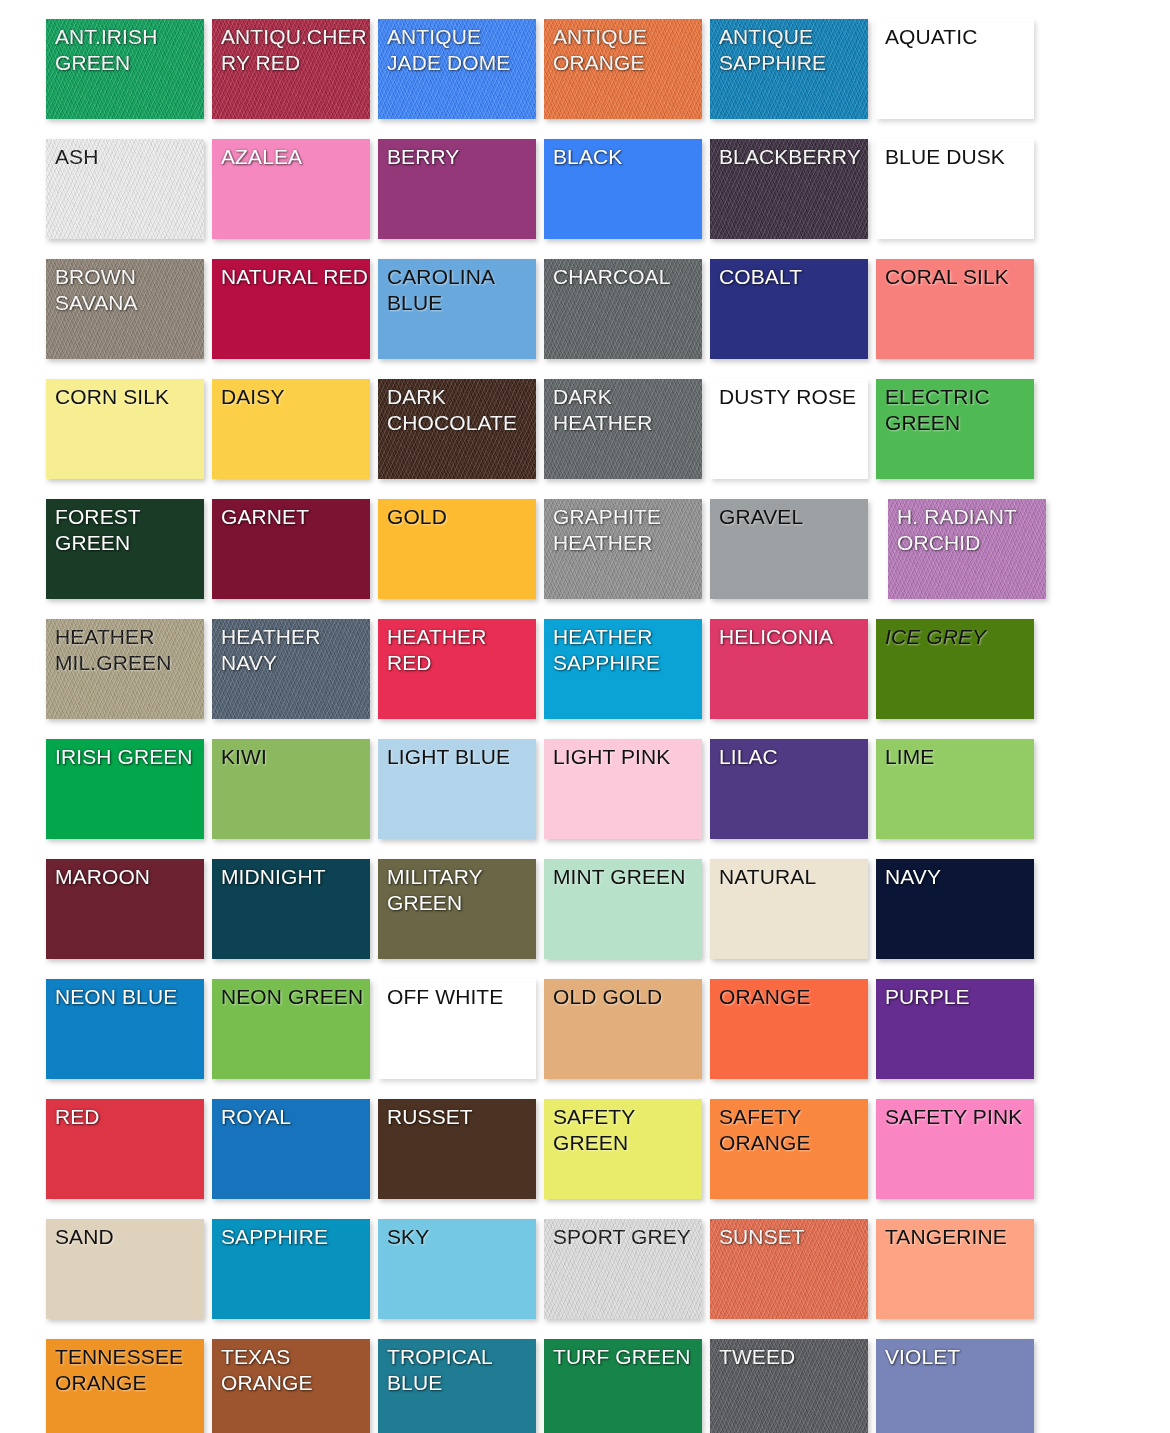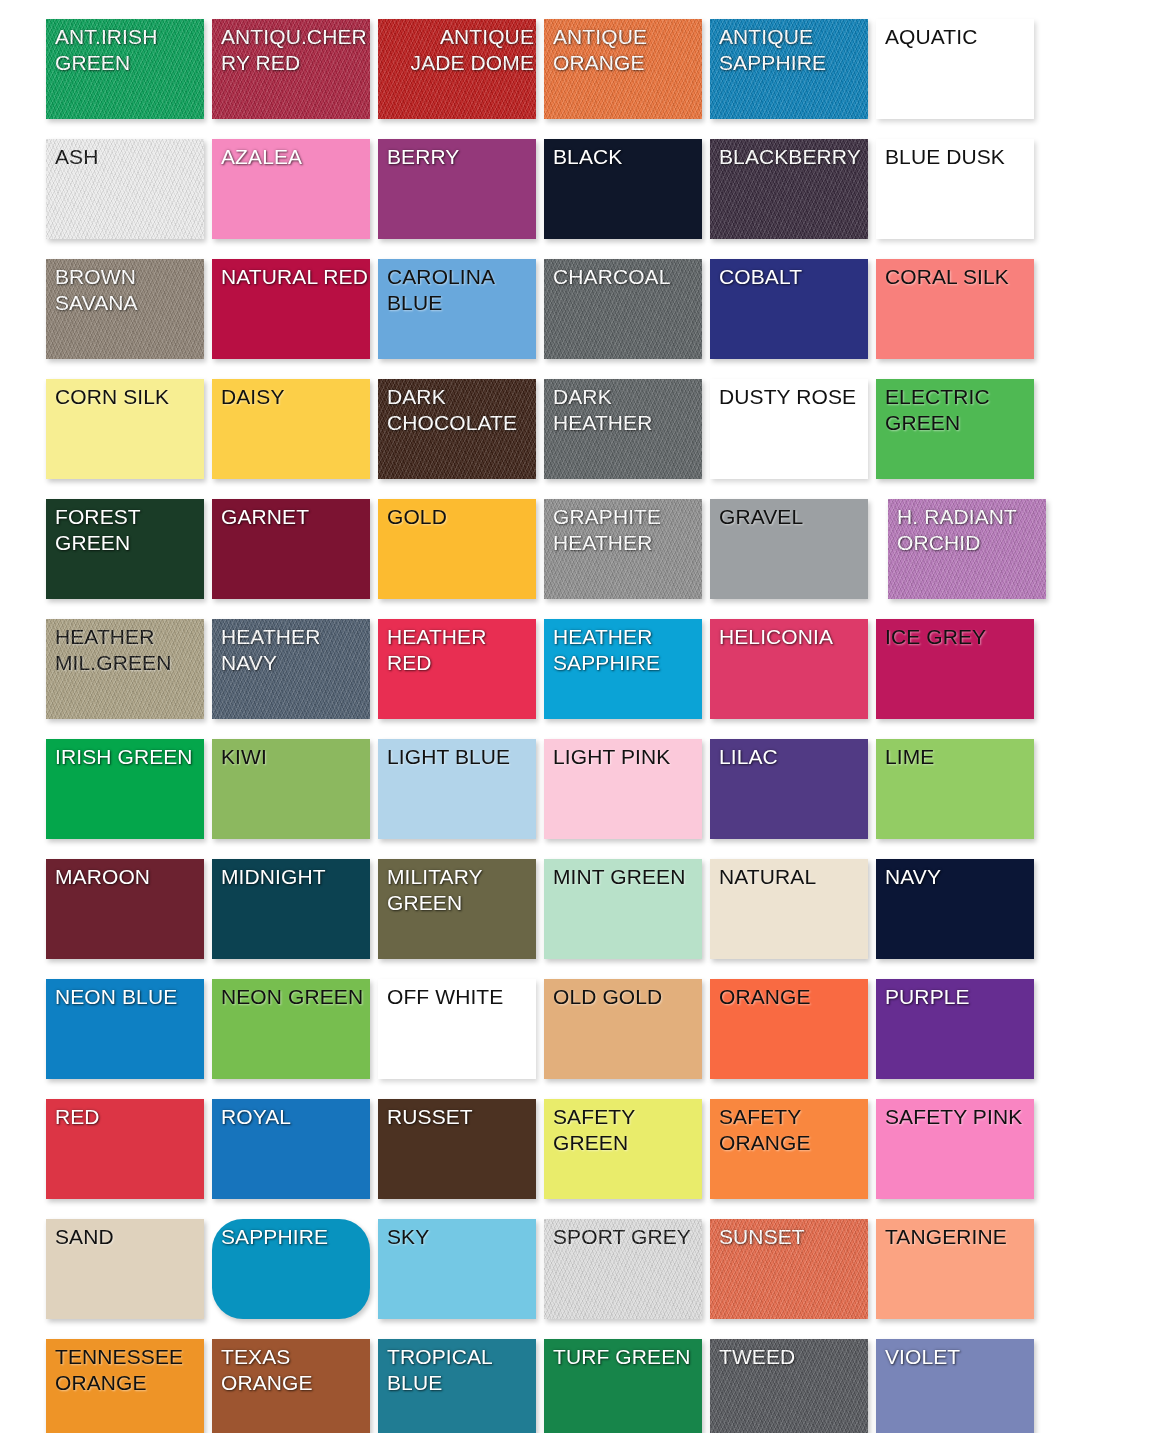--- a/index.html
+++ b/index.html
@@ -74,42 +74,42 @@
 </head>
 <body>
 
 <div id="swatch-grid">
     <div class="swatch light-text textured" style="background-color: rgb(12, 158, 88);">
       <span class="swatch-label">ANT.IRISH GREEN</span>
     </div>
     <div class="swatch light-text textured" style="background-color: rgb(167, 37, 65);">
       <span class="swatch-label">ANTIQU.CHERRY RED</span>
     </div>
-    <div class="swatch light-text textured" style="background-color: #b91c1c; text-align: right;">
+    <div class="swatch light-text textured" style="background-color: #3b82f6;">
       <span class="swatch-label">ANTIQUE JADE DOME</span>
     </div>
     <div class="swatch light-text textured" style="background-color: rgb(231, 113, 58);">
       <span class="swatch-label">ANTIQUE ORANGE</span>
     </div>
     <div class="swatch light-text textured" style="background-color: rgb(14, 127, 181);">
       <span class="swatch-label">ANTIQUE SAPPHIRE</span>
     </div>
     <div class="swatch plain-white" style="background-color: rgb(255, 255, 255);">
       <span class="swatch-label">AQUATIC</span>
     </div>
     <div class="swatch dark-text textured" style="background-color: rgb(234, 234, 234);">
       <span class="swatch-label">ASH</span>
     </div>
     <div class="swatch light-text" style="background-color: rgb(245, 137, 191);">
       <span class="swatch-label">AZALEA</span>
     </div>
     <div class="swatch light-text" style="background-color: rgb(148, 56, 122);">
       <span class="swatch-label">BERRY</span>
     </div>
-    <div class="swatch light-text" style="background-color: #0f172a;">
+    <div class="swatch light-text" style="background-color: #3b82f6;">
       <span class="swatch-label">BLACK</span>
     </div>
     <div class="swatch light-text textured" style="background-color: rgb(58, 44, 62);">
       <span class="swatch-label">BLACKBERRY</span>
     </div>
     <div class="swatch plain-white" style="background-color: rgb(255, 255, 255);">
       <span class="swatch-label">BLUE DUSK</span>
     </div>
     <div class="swatch light-text textured" style="background-color: rgb(140, 128, 115);">
       <span class="swatch-label">BROWN SAVANA</span>
@@ -173,21 +173,21 @@
     </div>
     <div class="swatch light-text" style="background-color: rgb(232, 46, 82);">
       <span class="swatch-label">HEATHER RED</span>
     </div>
     <div class="swatch light-text" style="background-color: rgb(11, 163, 214);">
       <span class="swatch-label">HEATHER SAPPHIRE</span>
     </div>
     <div class="swatch light-text" style="background-color: rgb(221, 58, 105);">
       <span class="swatch-label">HELICONIA</span>
     </div>
-    <div class="swatch dark-text" style="background-color: #be185d;">
+    <div class="swatch dark-text" style="background-color: #4d7c0f; font-style: italic;">
       <span class="swatch-label">ICE GREY</span>
     </div>
     <div class="swatch light-text" style="background-color: rgb(4, 166, 75);">
       <span class="swatch-label">IRISH GREEN</span>
     </div>
     <div class="swatch dark-text" style="background-color: rgb(140, 184, 95);">
       <span class="swatch-label">KIWI</span>
     </div>
     <div class="swatch dark-text" style="background-color: rgb(178, 212, 234);">
       <span class="swatch-label">LIGHT BLUE</span>
@@ -251,21 +251,21 @@
     </div>
     <div class="swatch dark-text" style="background-color: rgb(249, 135, 63);">
       <span class="swatch-label">SAFETY ORANGE</span>
     </div>
     <div class="swatch dark-text" style="background-color: rgb(249, 133, 194);">
       <span class="swatch-label">SAFETY PINK</span>
     </div>
     <div class="swatch dark-text" style="background-color: rgb(223, 210, 189);">
       <span class="swatch-label">SAND</span>
     </div>
-    <div class="swatch light-text" style="background-color: rgb(8, 147, 191); border-radius: 31px;">
+    <div class="swatch light-text" style="background-color: rgb(8, 147, 191);">
       <span class="swatch-label">SAPPHIRE</span>
     </div>
     <div class="swatch dark-text" style="background-color: rgb(116, 200, 228);">
       <span class="swatch-label">SKY</span>
     </div>
     <div class="swatch dark-text textured" style="background-color: rgb(219, 219, 219);">
       <span class="swatch-label">SPORT GREY</span>
     </div>
     <div class="swatch light-text textured" style="background-color: rgb(226, 105, 74);">
       <span class="swatch-label">SUNSET</span>

